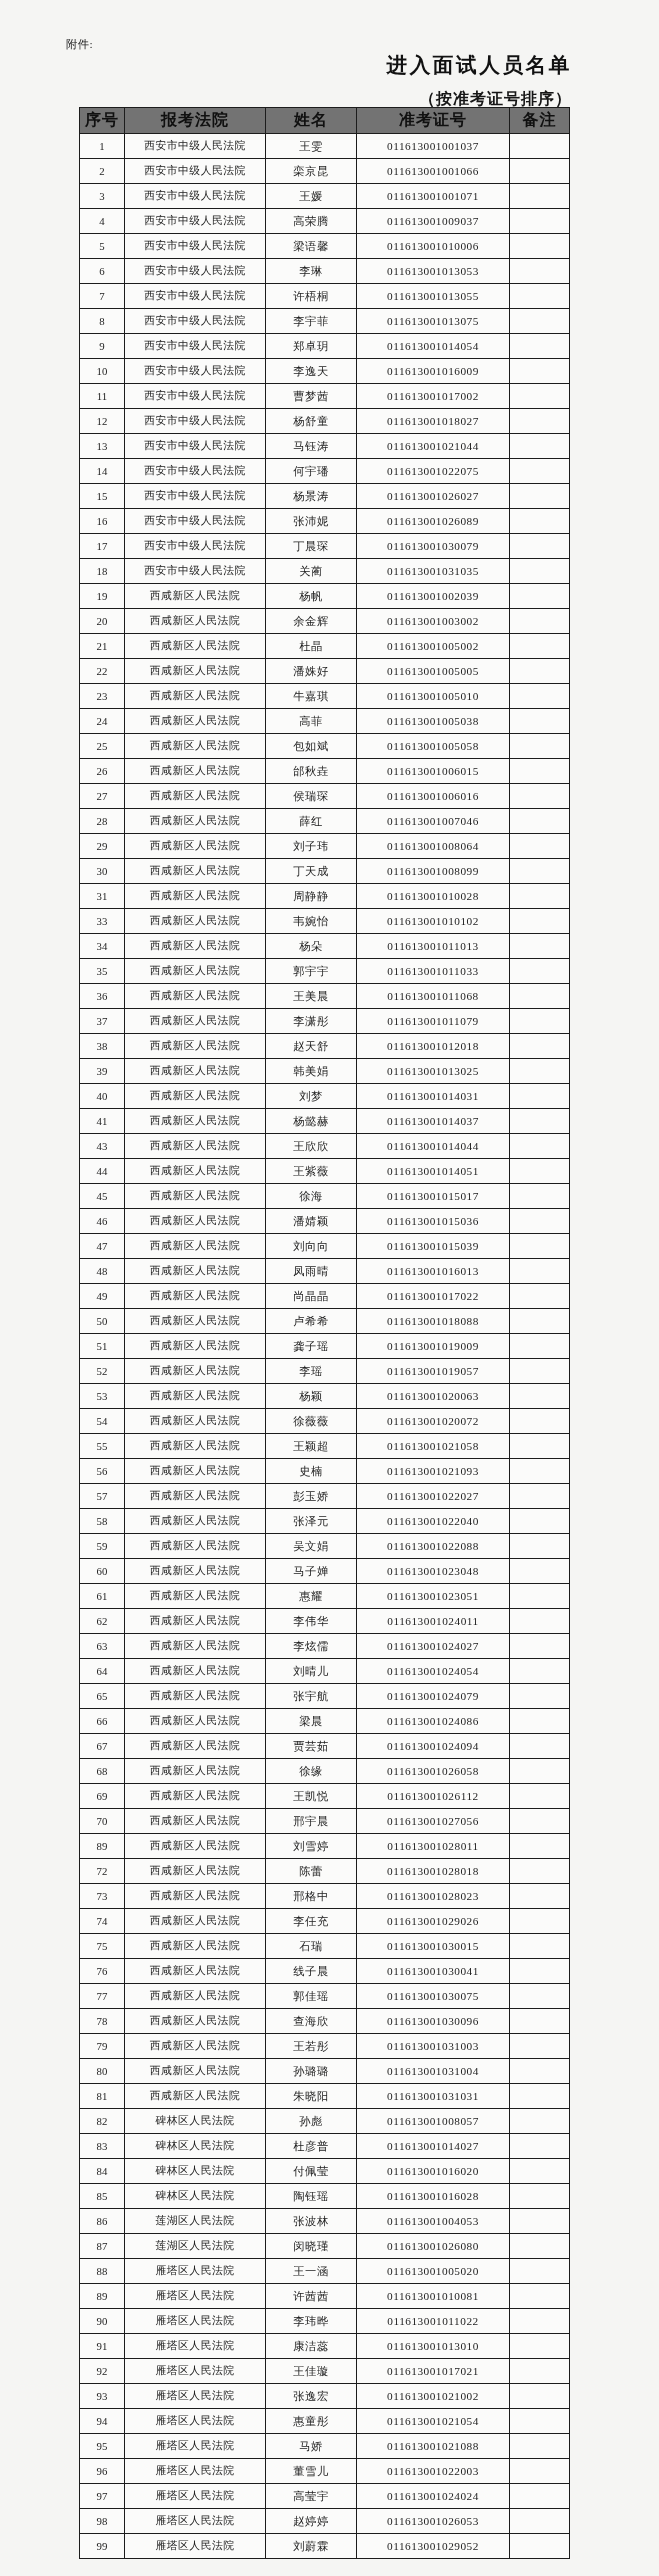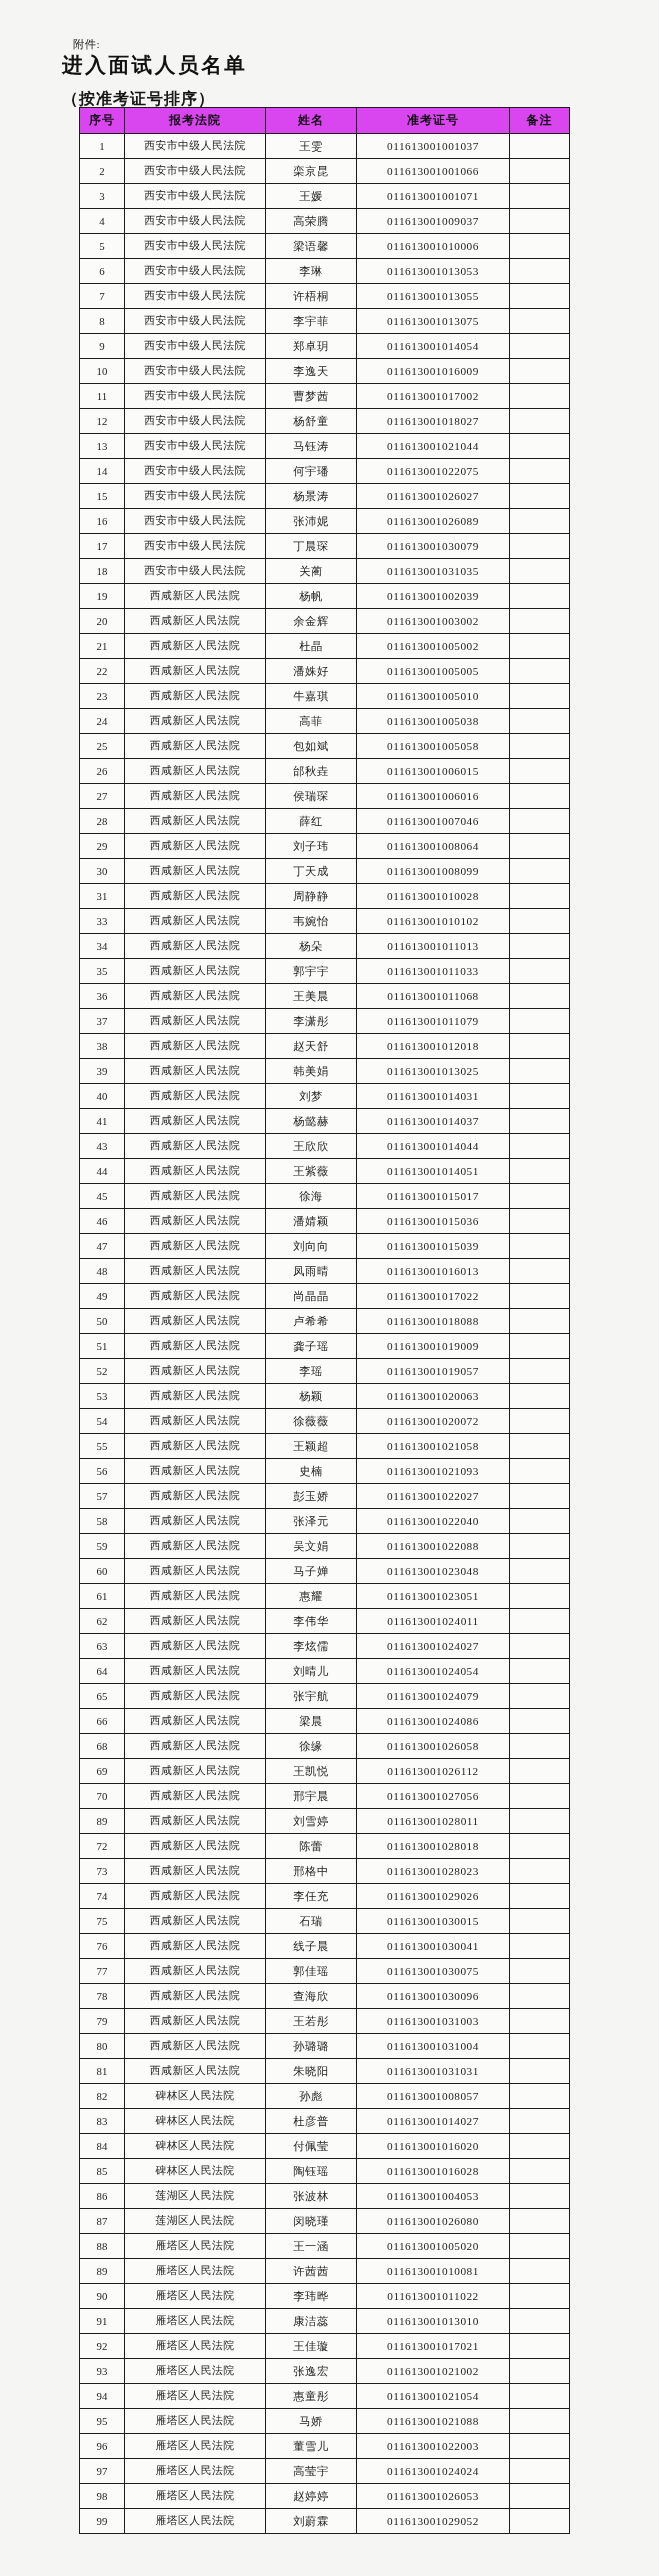--- a/index.html
+++ b/index.html
@@ -10,28 +10,27 @@
     background: #f5f5f3;
     font-family: "Liberation Serif", "DejaVu Serif", serif;
     color: #1d1d1d;
   }
   .attachment {
     position: absolute;
     left: 66px;
     top: 37px;
     font-size: 11.3px;
     letter-spacing: 0.5px;
-    margin-left: 7px;
   }
   .heading-wrap {
     position: absolute;
-    left: 62px;
+    left: 82px;
     top: 54px;
     width: 490px;
-    text-align: left;
+    text-align: right;
   }
   .doc-title {
     font-family: "DejaVu Sans", "Liberation Sans", sans-serif;
     font-weight: bold;
     font-size: 20.6px;
     letter-spacing: 2.6px;
     line-height: 1.1;
     color: #111;
   }
   .doc-subtitle {
@@ -60,24 +59,24 @@
     vertical-align: middle;
     overflow: hidden;
     white-space: nowrap;
   }
   table.roster { border: 1px solid #141414; }
   tr.header-row { height: 26px; }
   tr.data-row { height: 25px; }
   tr.header-row th {
     font-family: Liberation Mono, monospace;
     font-weight: bold;
-    font-size: 12px;
+    font-size: 16px;
     letter-spacing: 1px;
     color: #101010;
-    background: #d946ef;
+    background: #737373;
   }
   td.c0 { font-size: 10.8px; }
   td.c1 { font-size: 10.8px; letter-spacing: 0.5px; }
   td.c2 { font-size: 11.3px; letter-spacing: 0.5px; }
   td.c3 { font-size: 11.3px; letter-spacing: 0.5px; }
   td.c4 { font-size: 10.3px; }
   col.col-no     { width: 45px; }
   col.col-court  { width: 141px; }
   col.col-name   { width: 91px; }
   col.col-ticket { width: 153px; }
@@ -553,20 +552,27 @@
     <td class="c4"></td>
   </tr>
       <tr class="data-row">
     <td class="c0">66</td>
     <td class="c1">西咸新区人民法院</td>
     <td class="c2">梁晨</td>
     <td class="c3">011613001024086</td>
     <td class="c4"></td>
   </tr>
       <tr class="data-row">
+    <td class="c0">67</td>
+    <td class="c1">西咸新区人民法院</td>
+    <td class="c2">贾芸茹</td>
+    <td class="c3">011613001024094</td>
+    <td class="c4"></td>
+  </tr>
+      <tr class="data-row">
     <td class="c0">68</td>
     <td class="c1">西咸新区人民法院</td>
     <td class="c2">徐缘</td>
     <td class="c3">011613001026058</td>
     <td class="c4"></td>
   </tr>
       <tr class="data-row">
     <td class="c0">69</td>
     <td class="c1">西咸新区人民法院</td>
     <td class="c2">王凯悦</td>

